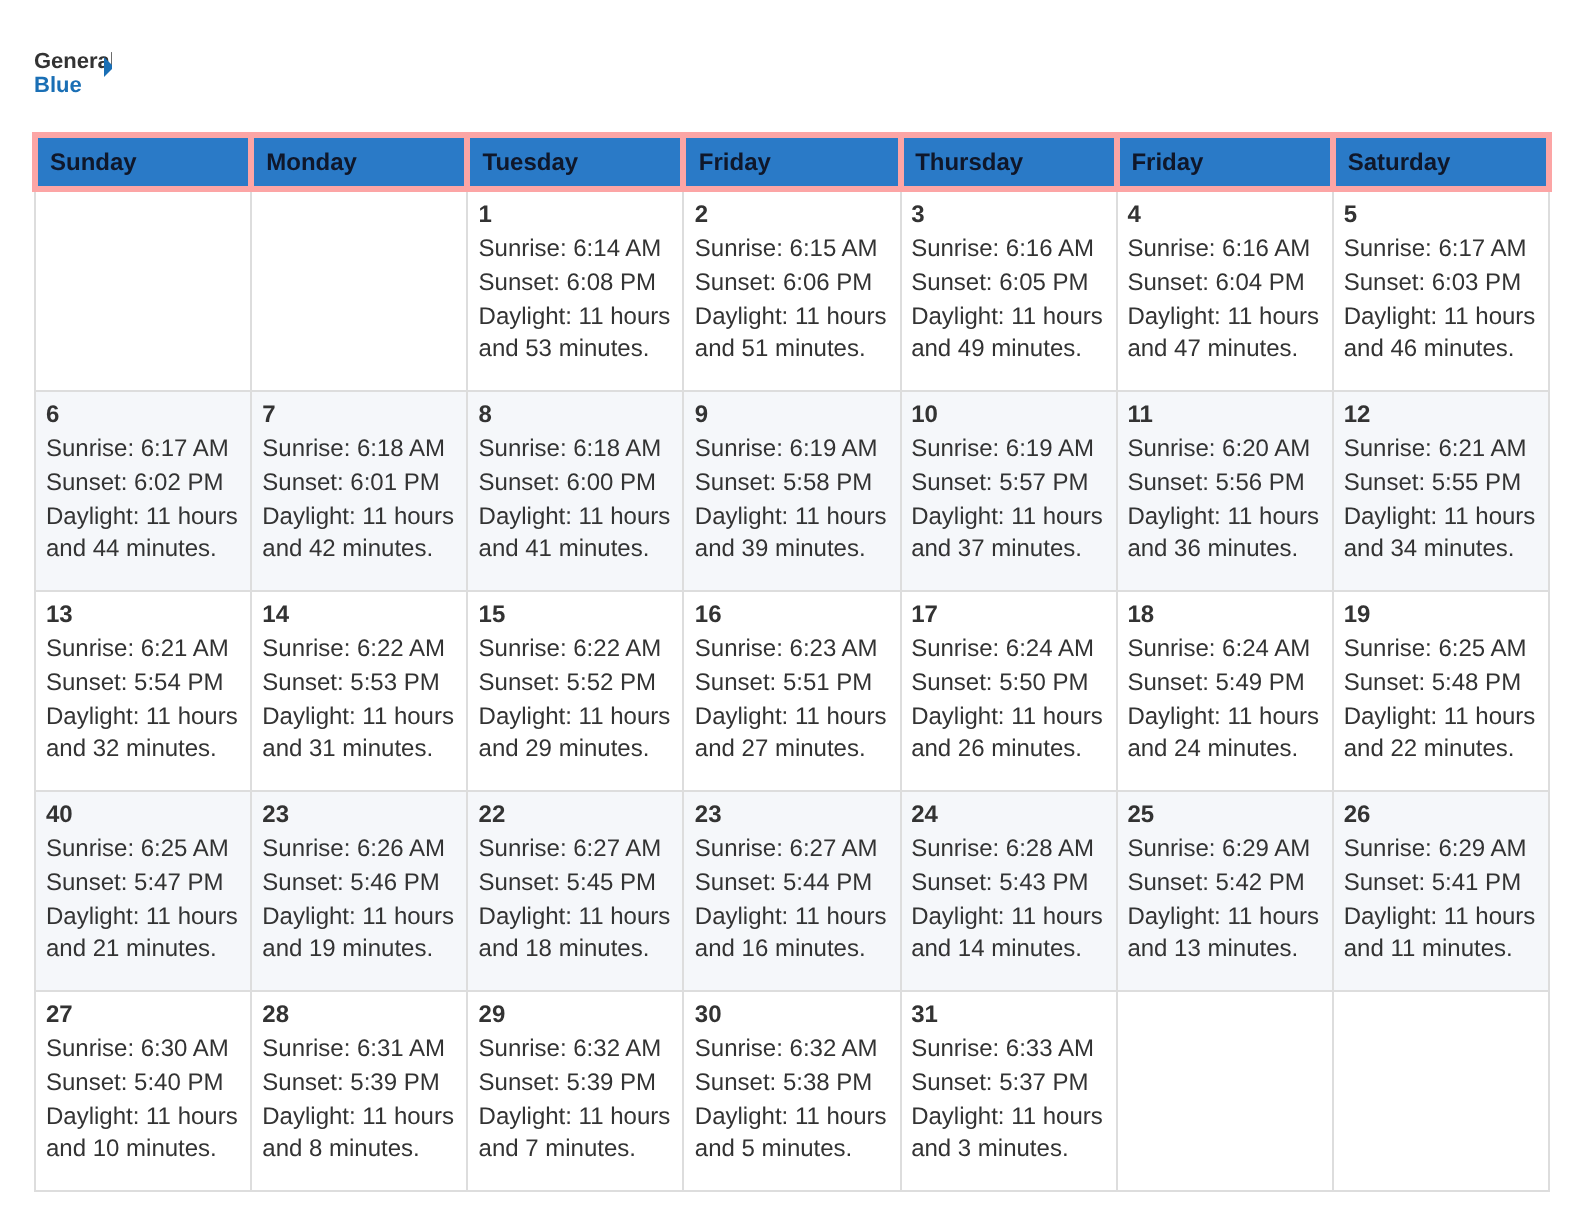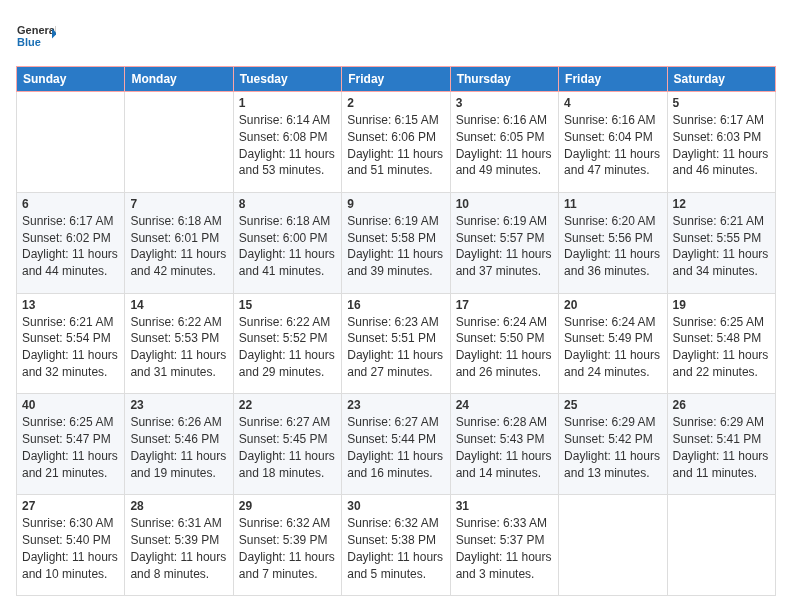--- a/index.html
+++ b/index.html
@@ -40,26 +40,26 @@
       font-size: 14px;
       color: #555;
     }
     .calendar-table {
       width: 100%;
       border-collapse: collapse;
       flex: 1;
     }
     .calendar-table th {
       background-color: #2a7ac7;
-      color: #ffffff;
+      color: #0f172a;
       text-align: left;
       padding: 5px 6px;
       font-size: 12px;
       font-weight: bold;
-      border: 1px solid #fca5a5;
+      border: 3px solid #fca5a5;
     }
     .calendar-table td {
       border: 1px solid #ddd;
       vertical-align: top;
       padding: 4px 5px;
       font-size: 10px;
       color: #333;
       width: calc(100% / 7);
       background: #fff;
     }
@@ -180,21 +180,21 @@
       </td>
           <td>
         <span class="day-number">16</span>
         <span class="cell-text">Sunrise: 6:23 AM<br>Sunset: 5:51 PM<br>Daylight: 11 hours and 27 minutes.</span>
       </td>
           <td>
         <span class="day-number">17</span>
         <span class="cell-text">Sunrise: 6:24 AM<br>Sunset: 5:50 PM<br>Daylight: 11 hours and 26 minutes.</span>
       </td>
           <td>
-        <span class="day-number">20</span>
+        <span class="day-number">18</span>
         <span class="cell-text">Sunrise: 6:24 AM<br>Sunset: 5:49 PM<br>Daylight: 11 hours and 24 minutes.</span>
       </td>
           <td>
         <span class="day-number">19</span>
         <span class="cell-text">Sunrise: 6:25 AM<br>Sunset: 5:48 PM<br>Daylight: 11 hours and 22 minutes.</span>
       </td>
         </tr>
         <tr>
           <td>
         <span class="day-number">40</span>

